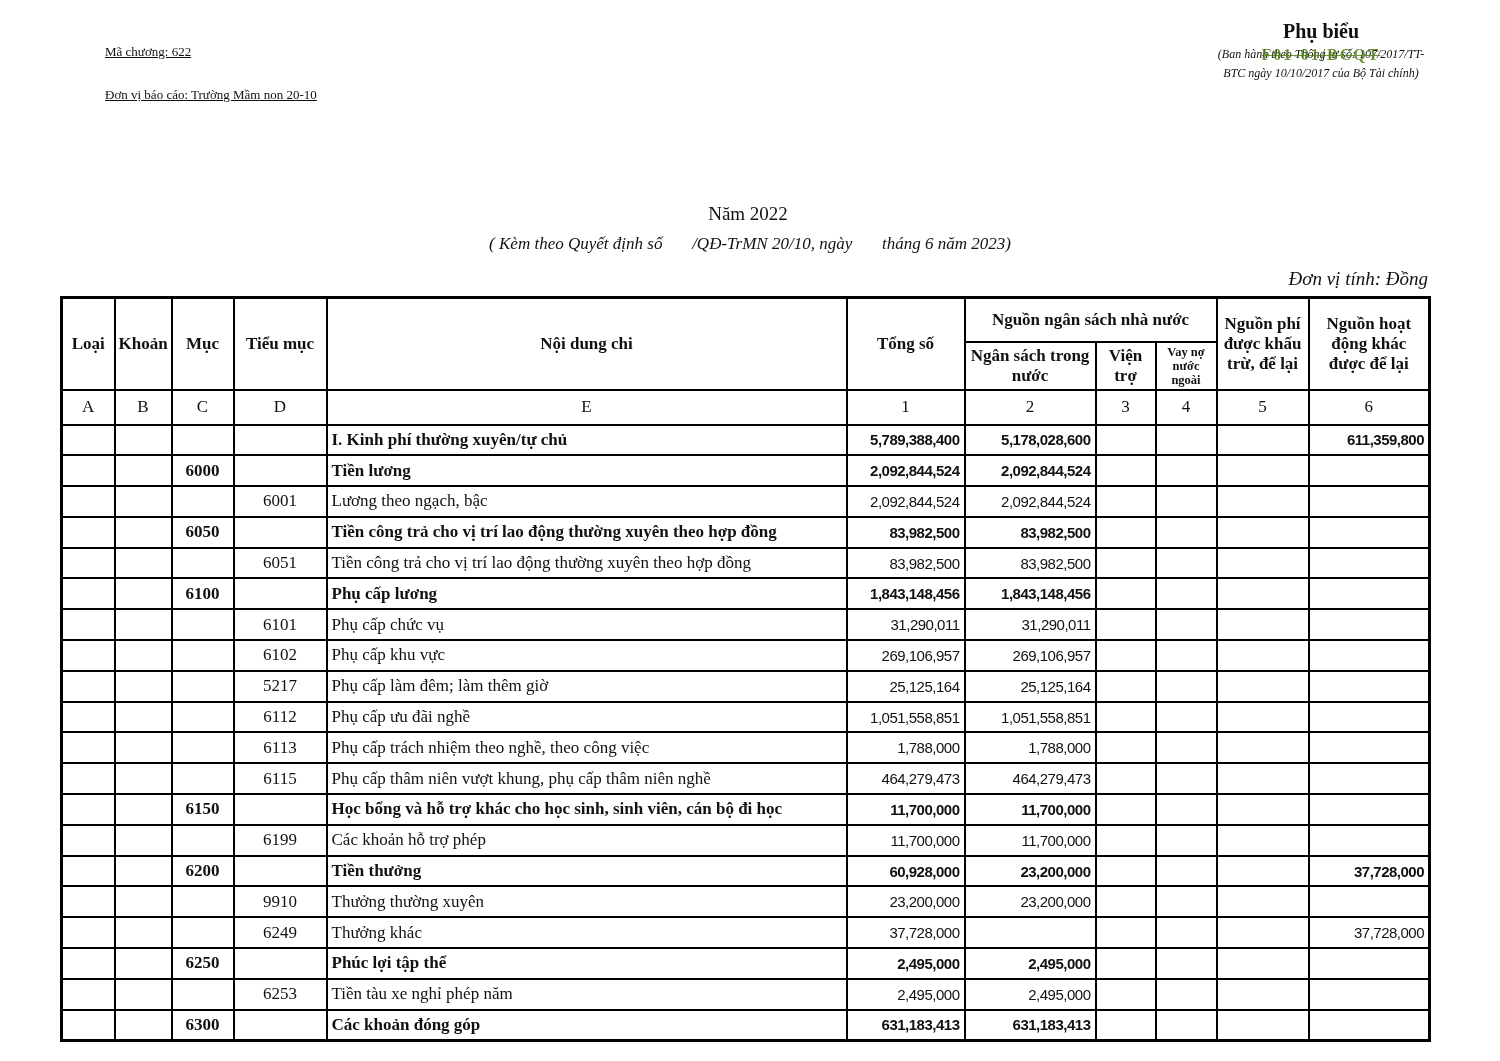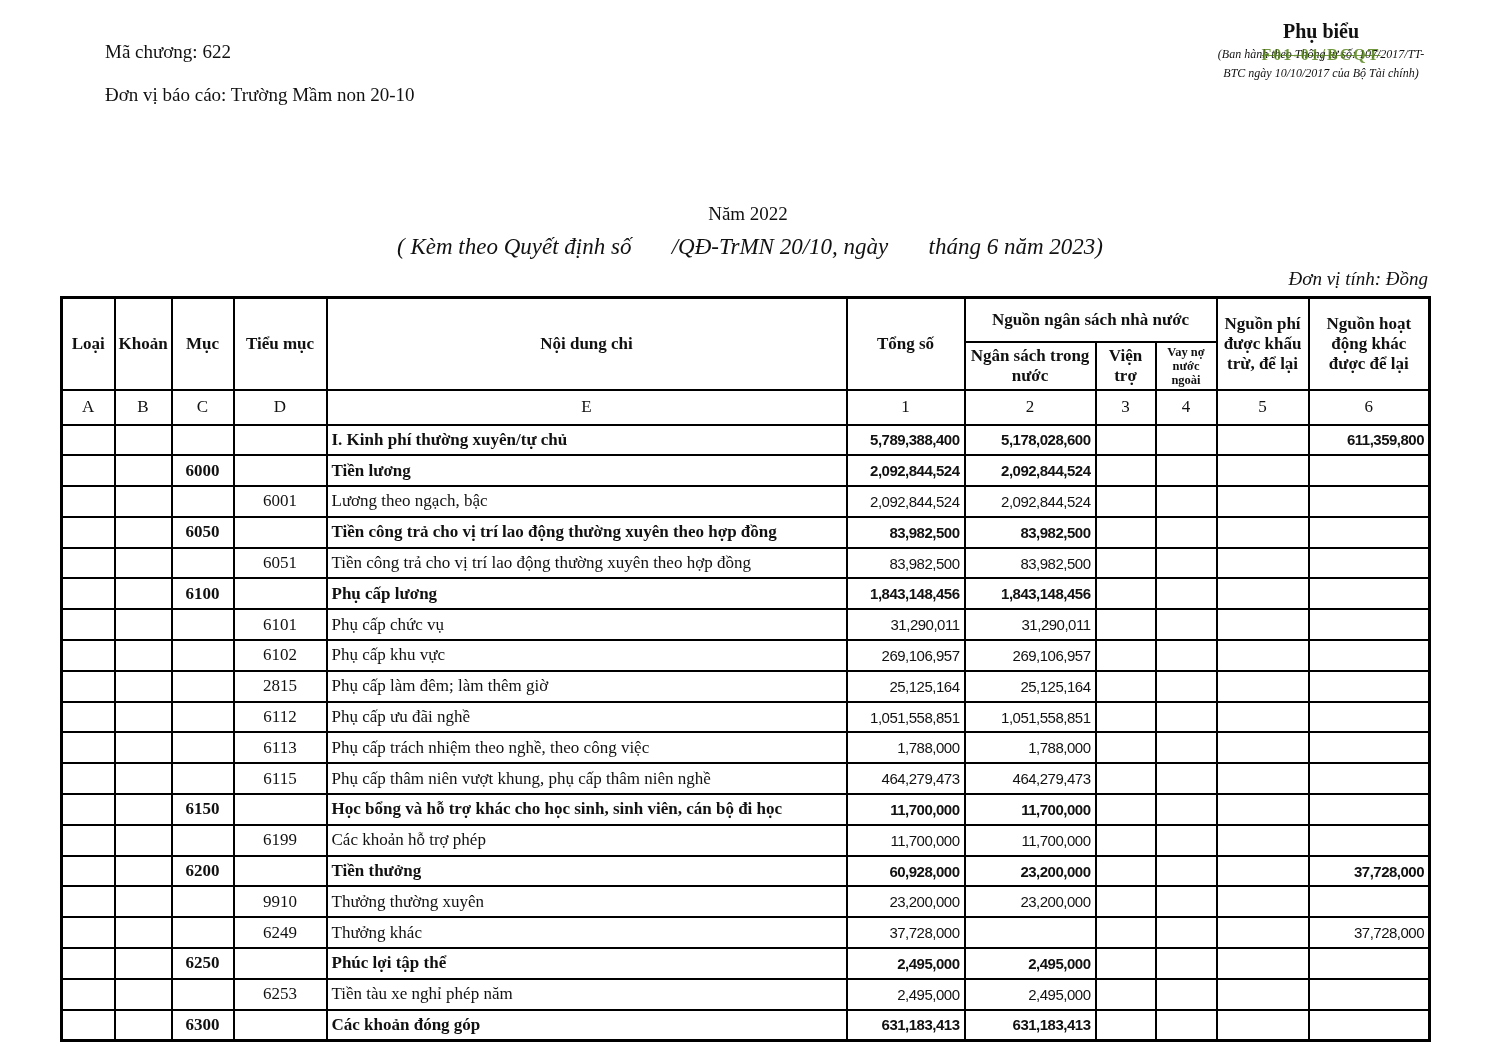--- a/index.html
+++ b/index.html
@@ -5,41 +5,41 @@
   html,body{margin:0;padding:0;background:#ffffff;}
   .page{
     position:relative;
     width:1500px;height:1061px;
     background:#ffffff;
     font-family:"Liberation Serif", serif;
     color:#111;
     overflow:hidden;
   }
   
-  .doc-info{position:absolute;left:105px;top:30px;font-size:19px;line-height:43px;}
+  .doc-info{position:absolute;left:105px;top:30px;font-size:13px;line-height:43px;text-decoration:underline;}
   
   .form-corner{position:absolute;right:70px;top:20px;width:218px;text-align:center;}
   .form-corner .label{font-weight:bold;font-size:20px;}
   .form-corner .erased{
     position:absolute;left:0;right:0;top:26px;
     color:#4d7c0f;opacity:.8;
     font-size:16px;font-weight:bold;letter-spacing:2px;
     text-decoration:line-through;
   }
   .form-corner .issued{
     margin-top:2px;
     font-style:italic;font-size:12px;line-height:19px;
   }
   
   .title-main{
     position:absolute;left:0;right:0;top:168px;
     text-align:center;font-weight:bold;font-size:26px;letter-spacing:.2px;
   }
   .title-year{position:absolute;left:0;right:4px;top:203px;text-align:center;font-size:19px;}
-  .title-decision{position:absolute;left:0;right:0;top:234px;text-align:center;font-style:italic;font-size:23px;}
+  .title-decision{position:absolute;left:0;right:0;top:234px;text-align:center;font-style:italic;font-size:17px;}
   .unit-note{position:absolute;right:72px;top:268px;font-style:italic;font-size:19px;}
   
   table.report{
     position:absolute;left:60px;top:296px;width:1368px;
     border-collapse:collapse;table-layout:fixed;
     border:3px solid #000;
   }
   table.report th, table.report td{
     border:2px solid #000;
     padding:0 4px;
@@ -232,21 +232,21 @@
           <td class="c-num">269,106,957</td>
           <td class="c-num"></td>
           <td class="c-num"></td>
           <td class="c-num"></td>
           <td class="c-num"></td>
         </tr>
         <tr>
           <td class="c-code"></td>
           <td class="c-code"></td>
           <td class="c-code"></td>
-          <td class="c-code">2815</td>
+          <td class="c-code">5217</td>
           <td class="c-noidung">Phụ cấp làm đêm; làm thêm giờ</td>
           <td class="c-num">25,125,164</td>
           <td class="c-num">25,125,164</td>
           <td class="c-num"></td>
           <td class="c-num"></td>
           <td class="c-num"></td>
           <td class="c-num"></td>
         </tr>
         <tr>
           <td class="c-code"></td>

